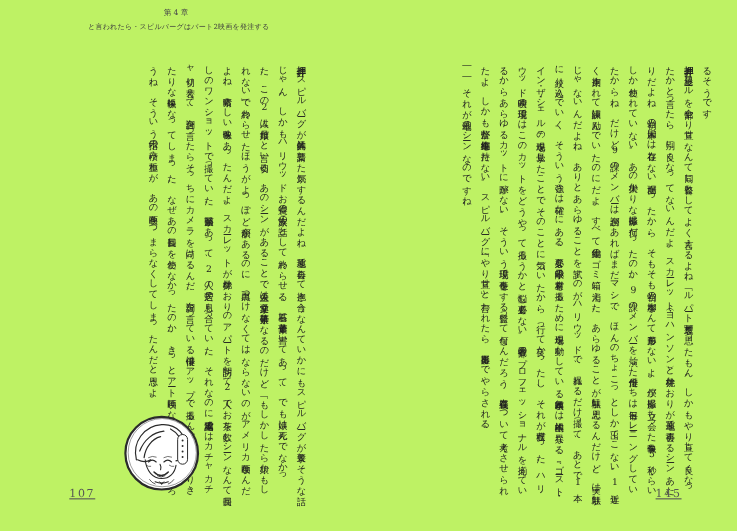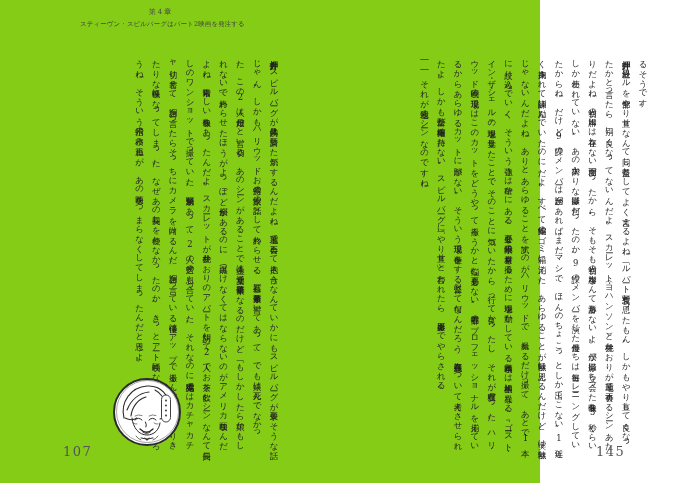--- a/index.html
+++ b/index.html
@@ -1,21 +1,21 @@
 <!DOCTYPE html>
 <html lang="ja"><head>
 <meta charset="utf-8">
 <style>
   html,body { margin:0; padding:0; }
   body {
     width:680px; height:483px; overflow:hidden;
     background:#ffffff;
     font-family:"DejaVu Serif","Liberation Serif",serif;
   }
-  .spread { position:relative; width:540px; height:483px; background:#84cc16; }
+  .spread { position:relative; width:670px; height:483px; background:#bef264; }
 
   
   .running-head {
     position:absolute; left:80px; top:7px; width:162px;
     text-align:center; color:#4a4a4a;
   }
   .running-head .chapter {
     font-size:7px; letter-spacing:2px; display:block;
   }
   .running-head .chapter-title {
@@ -31,37 +31,37 @@
     color:#1f1f1f; text-align:left;
   }
   .vtext p { margin:0; padding:0; }
   .vtext .speaker { font-weight:bold; }
 
   .right-page-text { left:355px; width:296px; height:394px; }
   .left-page-text  { left:84px;  width:198px; height:394px; }
 
   
   .folio {
-    position:absolute; top:444px; font-size:13px;
-    letter-spacing:1.5px; color:#555;
+    position:absolute; top:444px; font-size:10px;
+    letter-spacing:1.5px; color:#555;text-decoration:underline;
   }
   .folio-left  { left:63px; }
   .folio-right { left:596px; }
 
   
   .doodle { position:absolute; left:111px; top:376px; width:72px; height:72px; }
 </style>
 </head>
 <body>
 
 <div class="spread">
 
   <div class="running-head">
     <span class="chapter">第4章</span>
-    <span class="chapter-title">スティーヴン・スピルバーグはパート2映画を発注する</span>
+    <span class="chapter-title">と言われたら・スピルバーグはパート2映画を発注する</span>
   </div>
 
   <div class="vtext right-page-text">
     <p><span>るそうです。</span></p>
     <p><span class="speaker">押井</span><span>　最終ロールを全部やり直せなんて同じ監督としてよく言えるよね。「ルパート可哀想」と思ったもん。しかもやり直して良くなったかと言ったら、別に良くなってないんだよ。スカーレット（・ヨハンソン）と桃井かおりが墓地で再会するシーンあたりだよね。当初の脚本には存在しない場面だったから。そもそも当初の脚本なんて跡形もないよ。僕が撮影に立ち会った映像も5秒くらいしか使われていない。あの大掛かりな撮影は何だったのか。9課のメンバーを演じた俳優たちは毎日トレーニングしていたからね。だけど9課のメンバーは台詞があればまだマシで、ほんのちょこっとしか出てこない。1年近く拘束されて訓練に励んでいたのにだよ。すべて編集のゴミ箱に消えた。あらゆることが無駄に思えるんだけど、実は無駄じゃないんだよね。ありとあらゆることを試すのがハリウッドで、撮れるだけ撮って、あとで1本に絞り込んでいく。そういう強さは確かにある。必要な最小限の素材を撮るために現場を動かしている日本映画とは根本的に異なる。『ゴースト・イン・ザ・シェル』の現場を見学したことでそのことに気づいたから、行って良かったし、それが収穫だった。ハリウッド映画の現場ではこのカットをどうやって撮ろうかと悩む必要もない。各部署のプロフェッショナルを揃えているからあらゆるカットに隙がない。そういう現場で仕事をする監督って何なんだろう。存在意義について考えさせられたよ。しかも監督が編集権を持たない。スピルバーグに「やり直せ」と言われたら、再撮影までやらされる。</span></p>
     <p><span>――それが墓地のシーンなのですね。</span></p>
   </div>
 
   <div class="vtext left-page-text">
     <p><span class="speaker">押井</span><span>　スピルバーグが具体的に要請した気がするんだよね。墓地で再会して抱き合うなんていかにもスピルバーグが要求しそうな話じゃん。しかもハリウッドお得意の家族の話として終わらせる。墓石に草薙素子と書いてあって、でも娘は死んでなかった、この2人は母娘だと言い切る。あのシーンがあることで主人公は文字通り草薙素子になるのだけど、「もしかしたら娘かもしれない」で終わらせたほうがよっぽど余韻があるのに、白黒つけなくてはならないのがアメリカ映画なんだよね。素晴らしい映像もあったんだよ。スカーレットが桃井かおりのアパートを訪問して2人でお茶を飲むシーンなんて長回しのワンショットで撮っていた。緊張感があって、2人の芝居の息も合っていた。それなのに完成本編ではカチャカチャ切り替えて、台詞を言ったらそっちにカメラを向けるんだ、台詞を言っている俳優はアップで撮るんだ。結果的にありきたりな映像になってしまった。なぜあの長回しを使わなかったのか。きっとアート映画になっちゃうんだろうね。そういう指示の積み重ねが、あの映画をつまらなくしてしまったんだと思うよ。</span></p>

